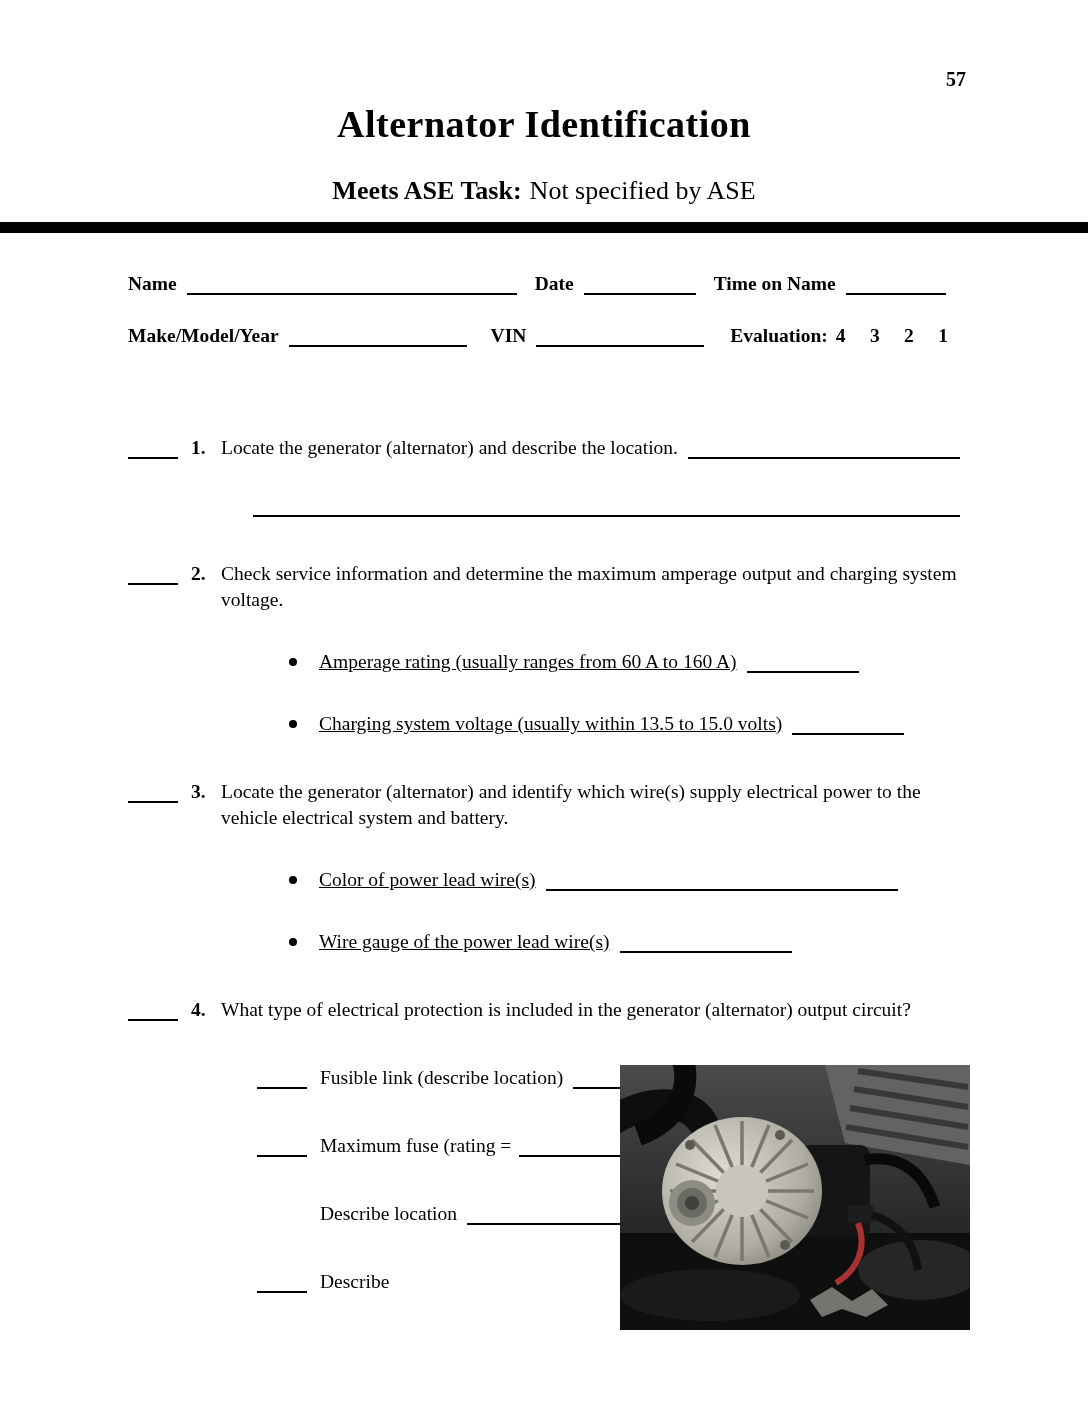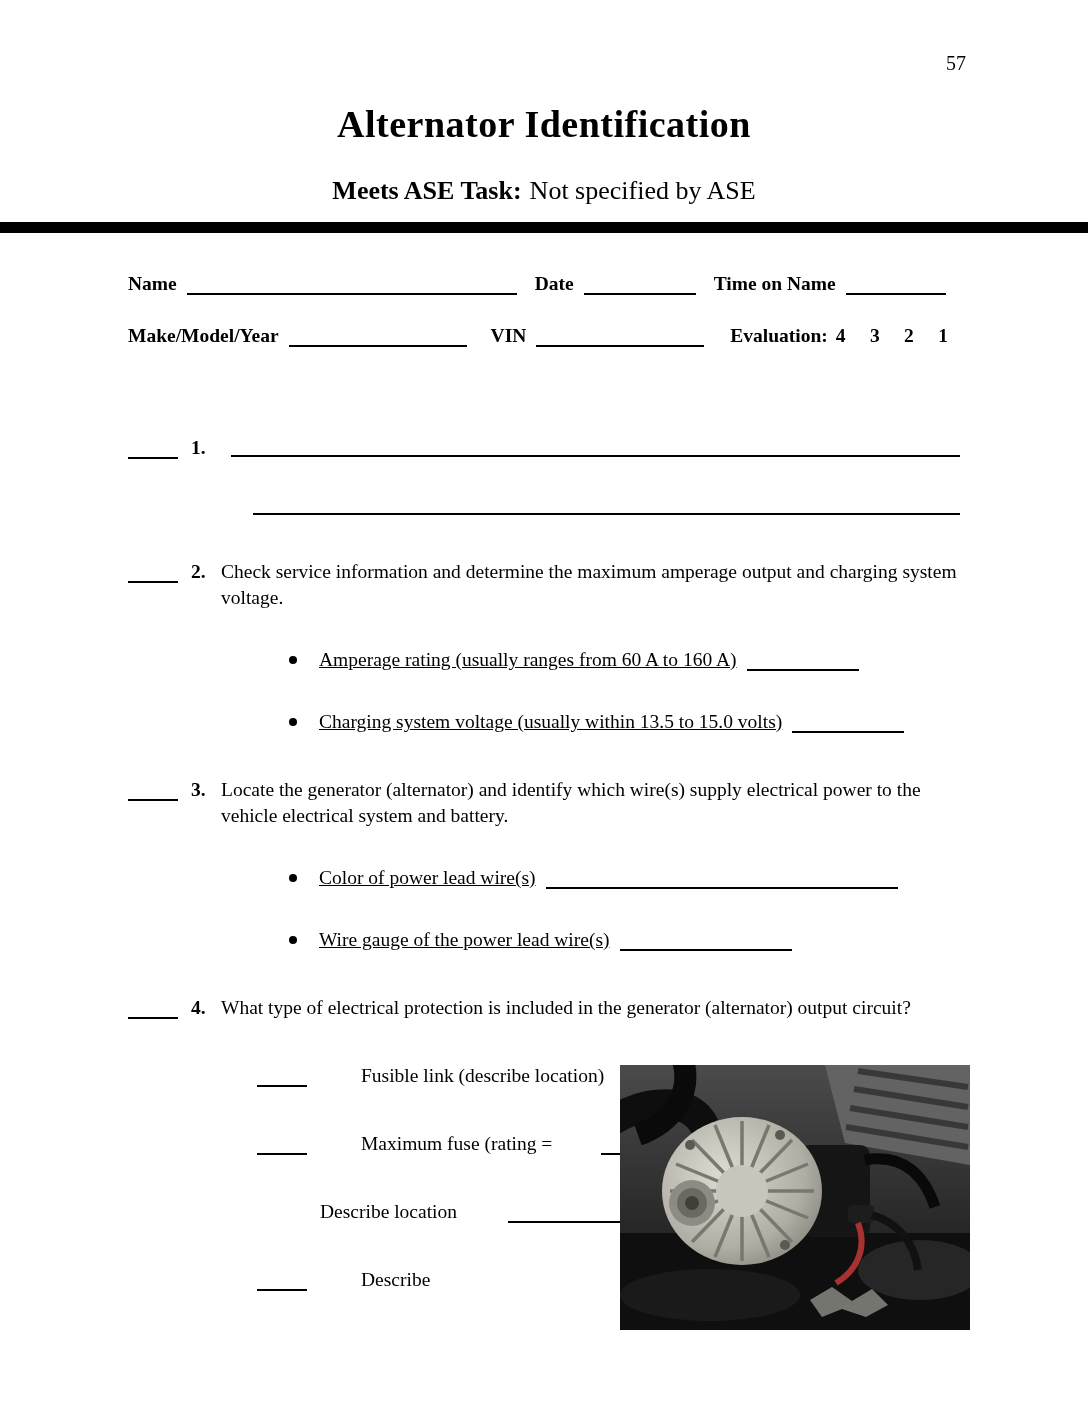--- a/index.html
+++ b/index.html
@@ -2,21 +2,21 @@
 <html><head>
 <meta charset="utf-8">
 <style>
   * { margin:0; padding:0; box-sizing:border-box; }
   html,body { background:#e9e9e9; }
   body { font-family:"Liberation Serif", serif; color:#000; }
   .page {
     position:relative; width:1088px; height:1408px; background:#fff;
     margin:0 auto; overflow:hidden;
   }
-  .page-number { position:absolute; top:52px; right:122px; font-size:20px; font-weight:normal; }
+  .page-number { position:absolute; top:68px; right:122px; font-size:20px; font-weight:bold; }
   .title { text-align:center; padding-top:102px; font-size:38px; font-weight:bold; letter-spacing:0.5px; }
   .ase-line { text-align:center; margin-top:30px; font-size:26px; }
   .ase-line .bold { margin-right:8px; }
   .divider { height:11px; background:#000; margin-top:16px; width:100%; }
   .content { padding:0 128px; font-size:19.5px; line-height:26px; }
   .bold { font-weight:bold; }
 
   .hrow { display:flex; align-items:flex-end; font-weight:bold; }
   .hrow1 { margin-top:38px;align-items:flex-end; }
   .hrow2 { margin-top:26px; }
@@ -32,21 +32,21 @@
   .q-body { flex:1; }
   .q-line { display:flex; align-items:flex-end; }
   .q-line .fill { flex:1; margin-left:10px; margin-bottom:2px; }
   .cont-line { border-bottom:2px solid #000; height:24px; margin:32px 0 0 32px; }
 
   .bullet-row { display:flex; align-items:flex-end; margin:36px 0 0 68px;text-decoration:underline; }
   .dot { width:8px; height:8px; background:#000; border-radius:50%; align-self:center; margin-right:22px; flex:none; }
   .bullet-row .blank { margin-left:10px; margin-bottom:2px; }
   .fillb { flex:1; }
 
-  .opt-row { display:flex; align-items:flex-end; margin:42px 0 0 36px;gap:41px; }
+  .opt-row { display:flex; align-items:flex-end; margin:42px 0 0 36px; }
   .opt-row .lead { width:50px; margin-right:13px; margin-bottom:2px; flex:none; }
   .opt-row .blank { margin-bottom:2px; }
   .opt-indent { margin-left:99px; }
 
   .photo {
     position:absolute; left:620px; top:1065px; width:350px; height:265px;
     background:#1c1c1c;
   }
   .photo svg { display:block; }
 </style>
@@ -85,20 +85,21 @@
       <span class="eval-nums">4     3     2     1</span>
     </div>
 
     <div class="questions">
 
       <div class="q">
         <span class="blank pre-blank"></span>
         <span class="q-num">1.</span>
         <div class="q-body">
           <div class="q-line">
+            <span>Locate the generator (alternator) and describe the location.</span>
             <span class="blank fill"></span>
           </div>
           <div class="cont-line"></div>
         </div>
       </div>
 
       <div class="q" style="margin-top:44px">
         <span class="blank pre-blank"></span>
         <span class="q-num">2.</span>
         <div class="q-body">

